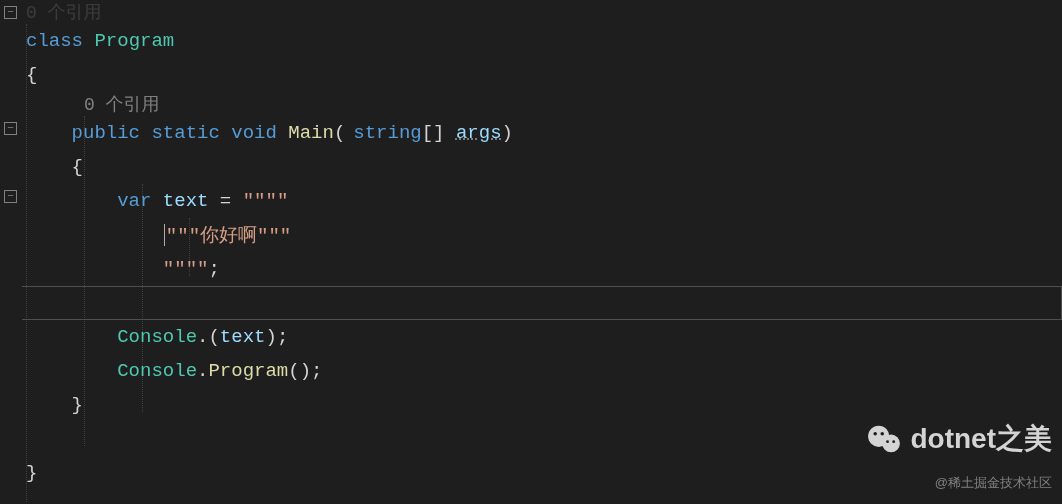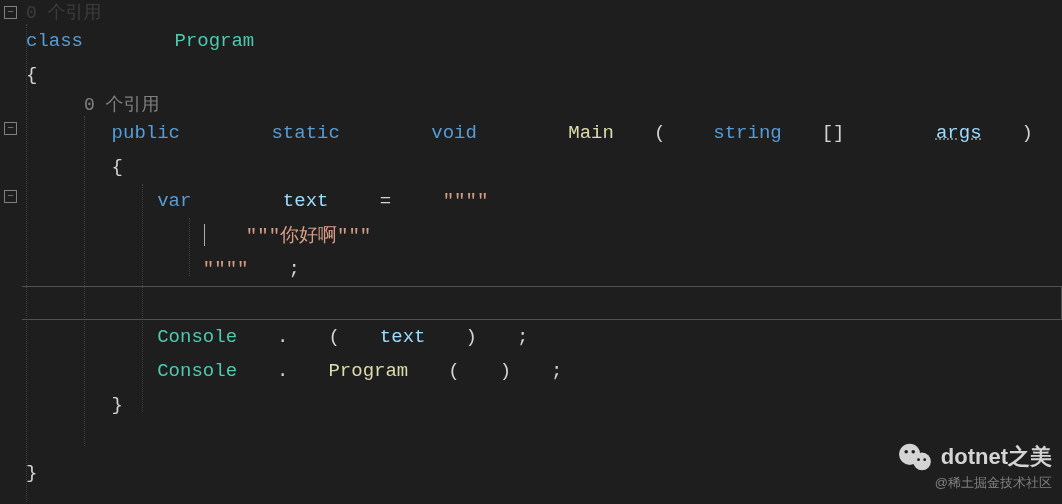--- a/index.html
+++ b/index.html
@@ -42,21 +42,20 @@
       flex: 1;
       padding-left: 4px;
       position: relative;
     }
     .line {
       height: 34px;
       display: flex;
       align-items: center;
       white-space: pre;
       position: relative;
-      gap: 40px;
     }
     .codelens {
       color: #808080;
       font-size: 18px;
       height: 24px;
       display: flex;
       align-items: center;
       padding-left: 0;
     }
     .indent-guide {
@@ -99,35 +98,35 @@
       text-align: right;
       color: #d4d4d4;
       display: flex;
       flex-direction: column;
       align-items: flex-end;
     }
     .wm-top {
       display: flex;
       align-items: center;
       gap: 8px;
-      font-size: 22px;
+      font-size: 28px;
       font-weight: bold;
       font-family: sans-serif;
     }
     .wm-icon {
       width: 36px;
       height: 30px;
       position: relative;
     }
     .wm-icon svg { width: 100%; height: 100%; }
     .wm-sub {
       font-size: 13px;
       color: #808080;
       font-family: sans-serif;
-      margin-top: 2px;
+      margin-top: 16px;
     }
     .cursor-mark {
       display: inline-block;
       width: 1px;
       height: 22px;
       background: #aeafad;
       vertical-align: middle;
       margin: 0 1px;
     }
   </style>

